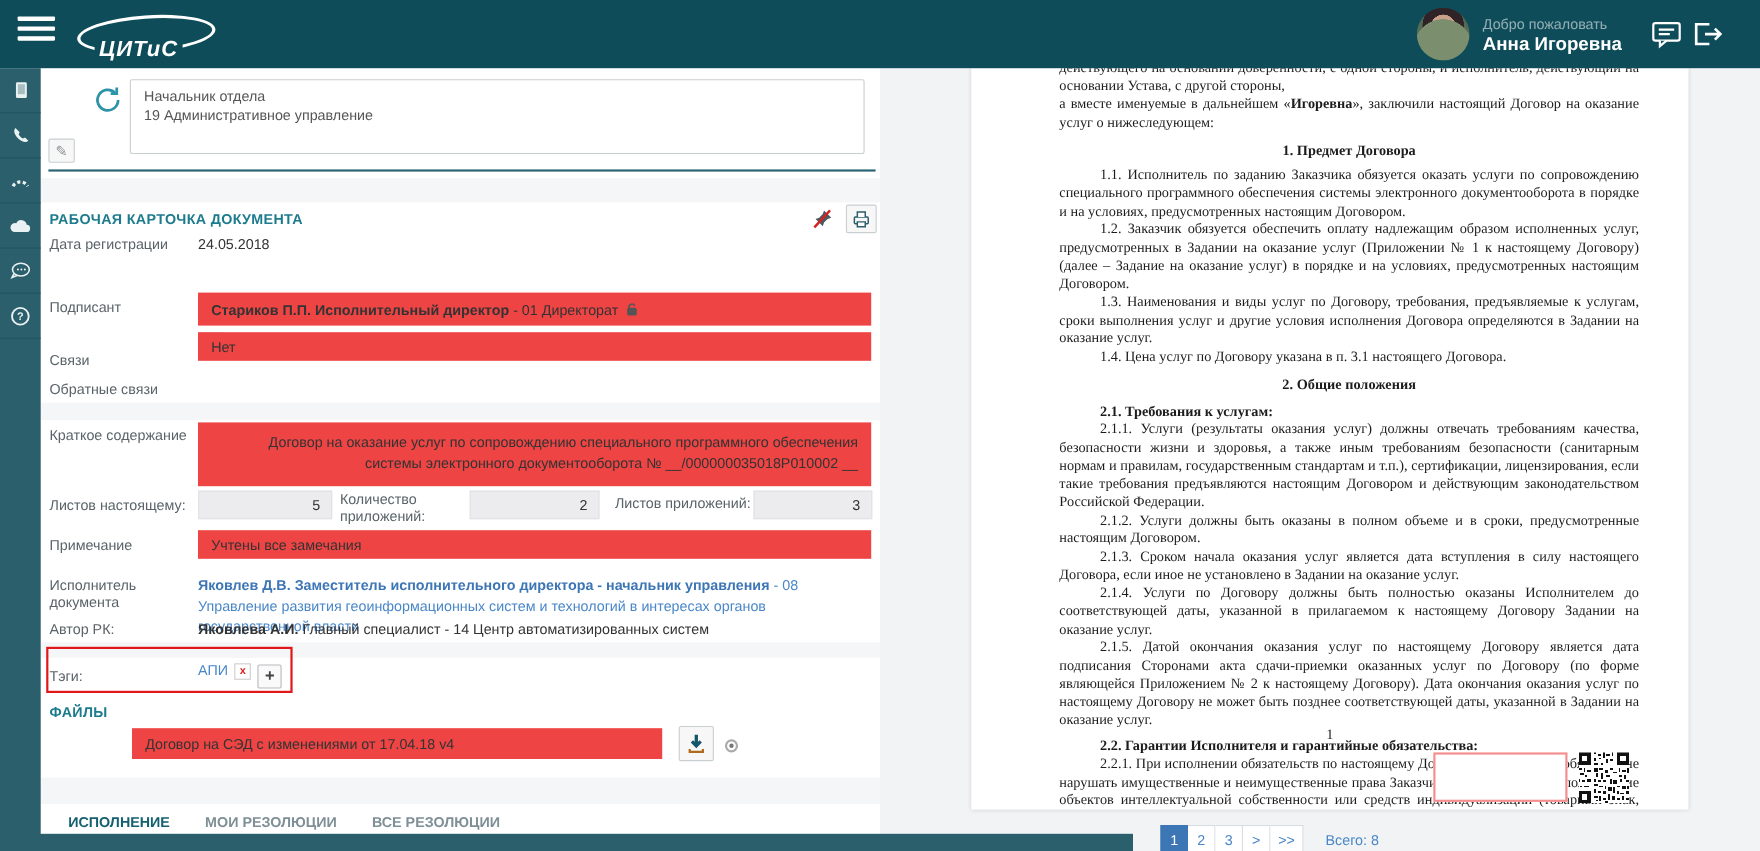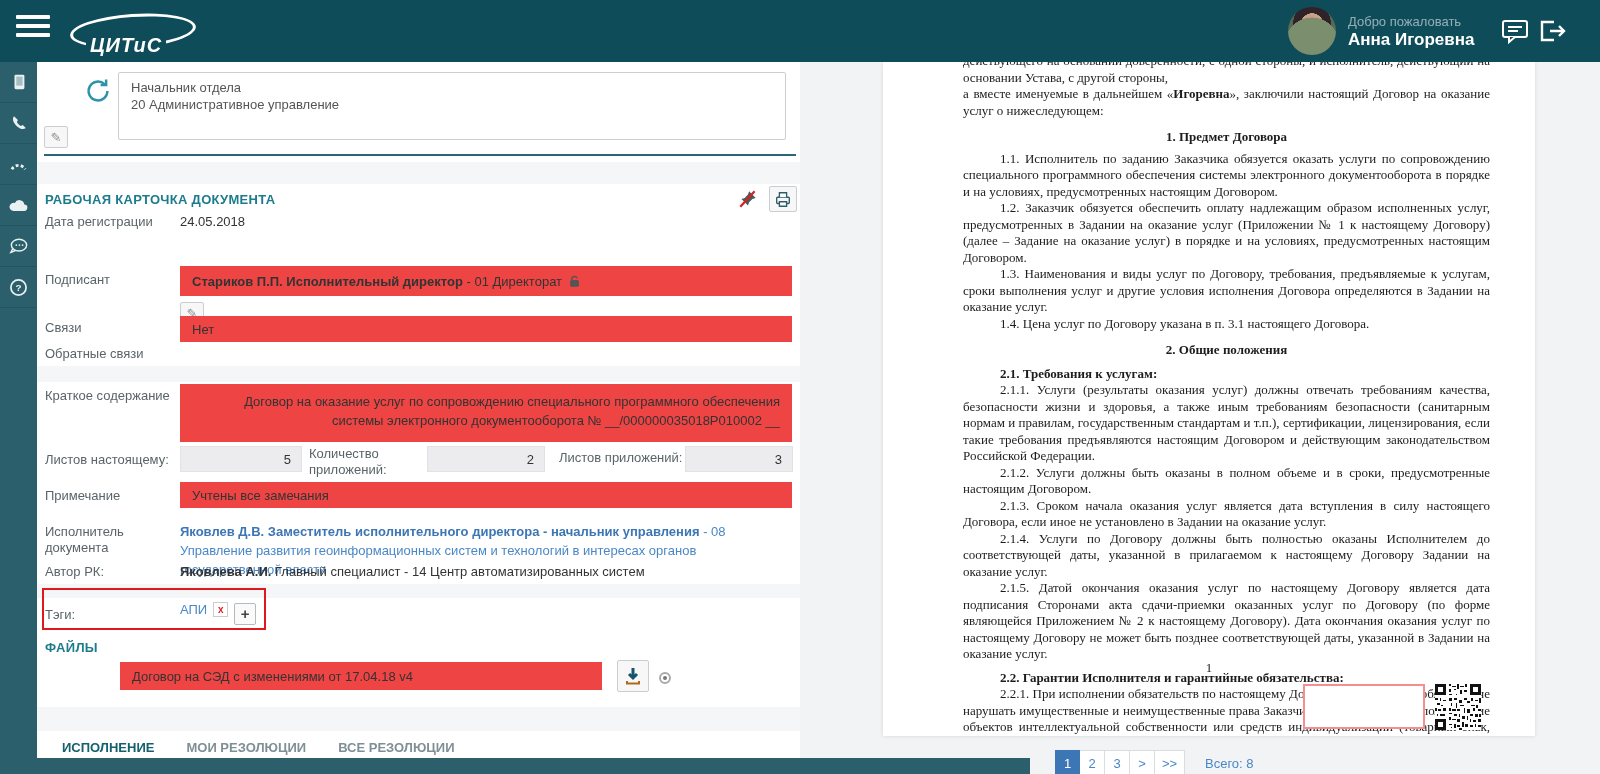--- a/index.html
+++ b/index.html
@@ -184,21 +184,21 @@
   <div class="abs" style="left:46px; top:14px; width:32px; height:32px; cursor:pointer;">
     <svg viewBox="0 0 24 24" width="30" height="30">
         <g fill="none" stroke="#2d93a8" stroke-width="2">
       <path d="M19.5 12a7.5 7.5 0 1 1-2.3-5.4"></path>
           <path d="M18.5 2.8v4.4h-4.4"></path>
         </g>
       </svg>
   </div>
   <div class="approval-box">
     <div>Начальник отдела</div>
-    <div>20 Административное управление</div>
+    <div>19 Административное управление</div>
   </div>
   <div class="btn" style="left:7px; top:64px; width:24px; height:22px;">
     <span style="color:#8a9094; font-size:13px;">✎</span>
   </div>
   <div class="divider"></div>
   <div class="band" style="top:100px; height:22px;"></div>
 
   <div class="teal-title" style="left:8px; top:130px;">РАБОЧАЯ КАРТОЧКА ДОКУМЕНТА</div>
   <div class="abs" style="left:700px; top:126px; width:24px; height:24px; cursor:pointer;">
     <svg viewBox="0 0 20 20" width="22" height="22">
@@ -227,21 +227,21 @@
           <path d="M4 6V4.5a3 3 0 0 1 5.8-1"></path>
           <rect x="3" y="6" width="8" height="6" rx="1" fill="#555"></rect>
         </g>
       </svg>
   </div>
   <div class="btn" style="left:143px; top:240px; width:24px; height:22px;">
     <span style="color:#8a9094; font-size:13px;">✎</span>
   </div>
 
   <div class="lbl" style="left:8px; top:258px;">Связи</div>
-  <div class="gbox" style="left:143px; top:254px; width:612px; height:26px;">Нет</div>
+  <div class="gbox" style="left:143px; top:240px; width:612px; height:26px;">Нет</div>
 
   <div class="lbl" style="left:8px; top:284px;">Обратные связи</div>
 
   <div class="band" style="top:304px; height:16px;"></div>
 
   <div class="lbl" style="left:8px; top:326px;">Краткое содержание</div>
   <div class="gbox" style="left:143px; top:322px; width:612px; height:58px; align-items:flex-start; padding-top:8px; line-height:19px;">Договор на оказание услуг по сопровождению специального программного обеспечения системы электронного документооборота № __/000000035018Р010002 __</div>
 
   <div class="lbl" style="left:8px; top:390px;">Листов настоящему:</div>
   <div class="numbox" style="left:143px; top:384px; width:122px;">5</div>

